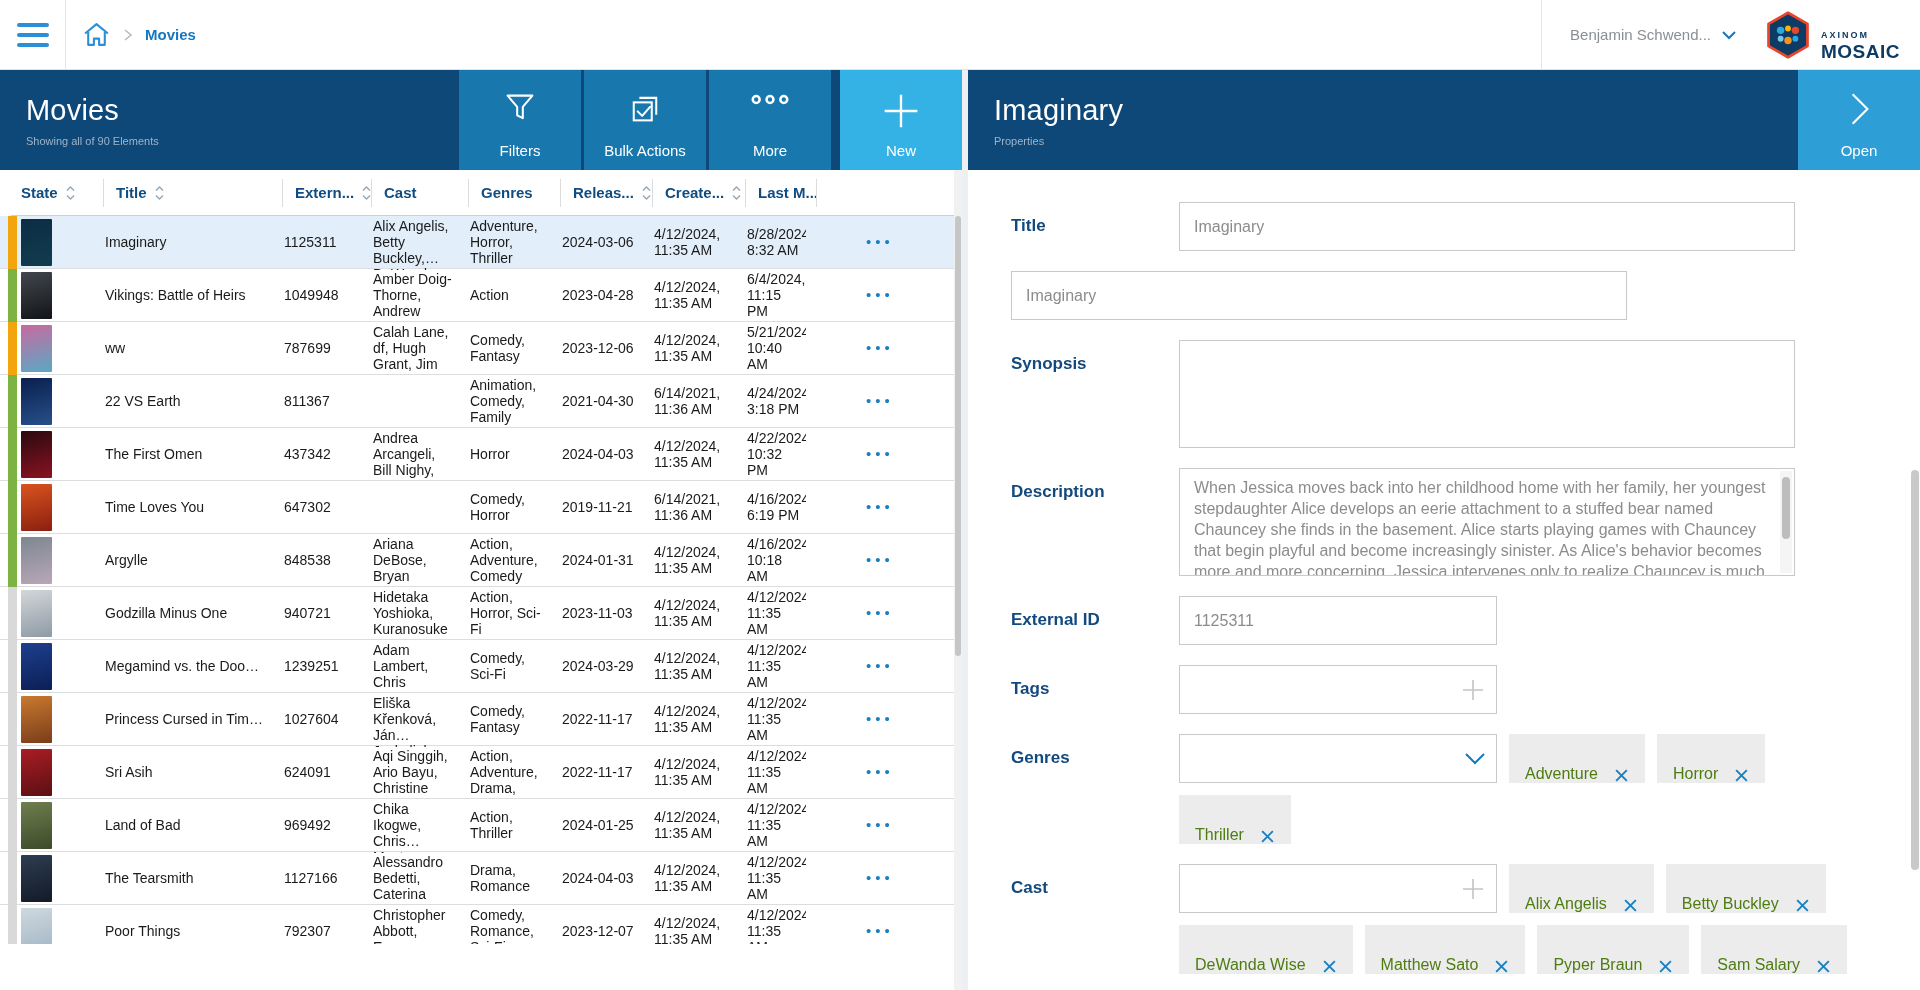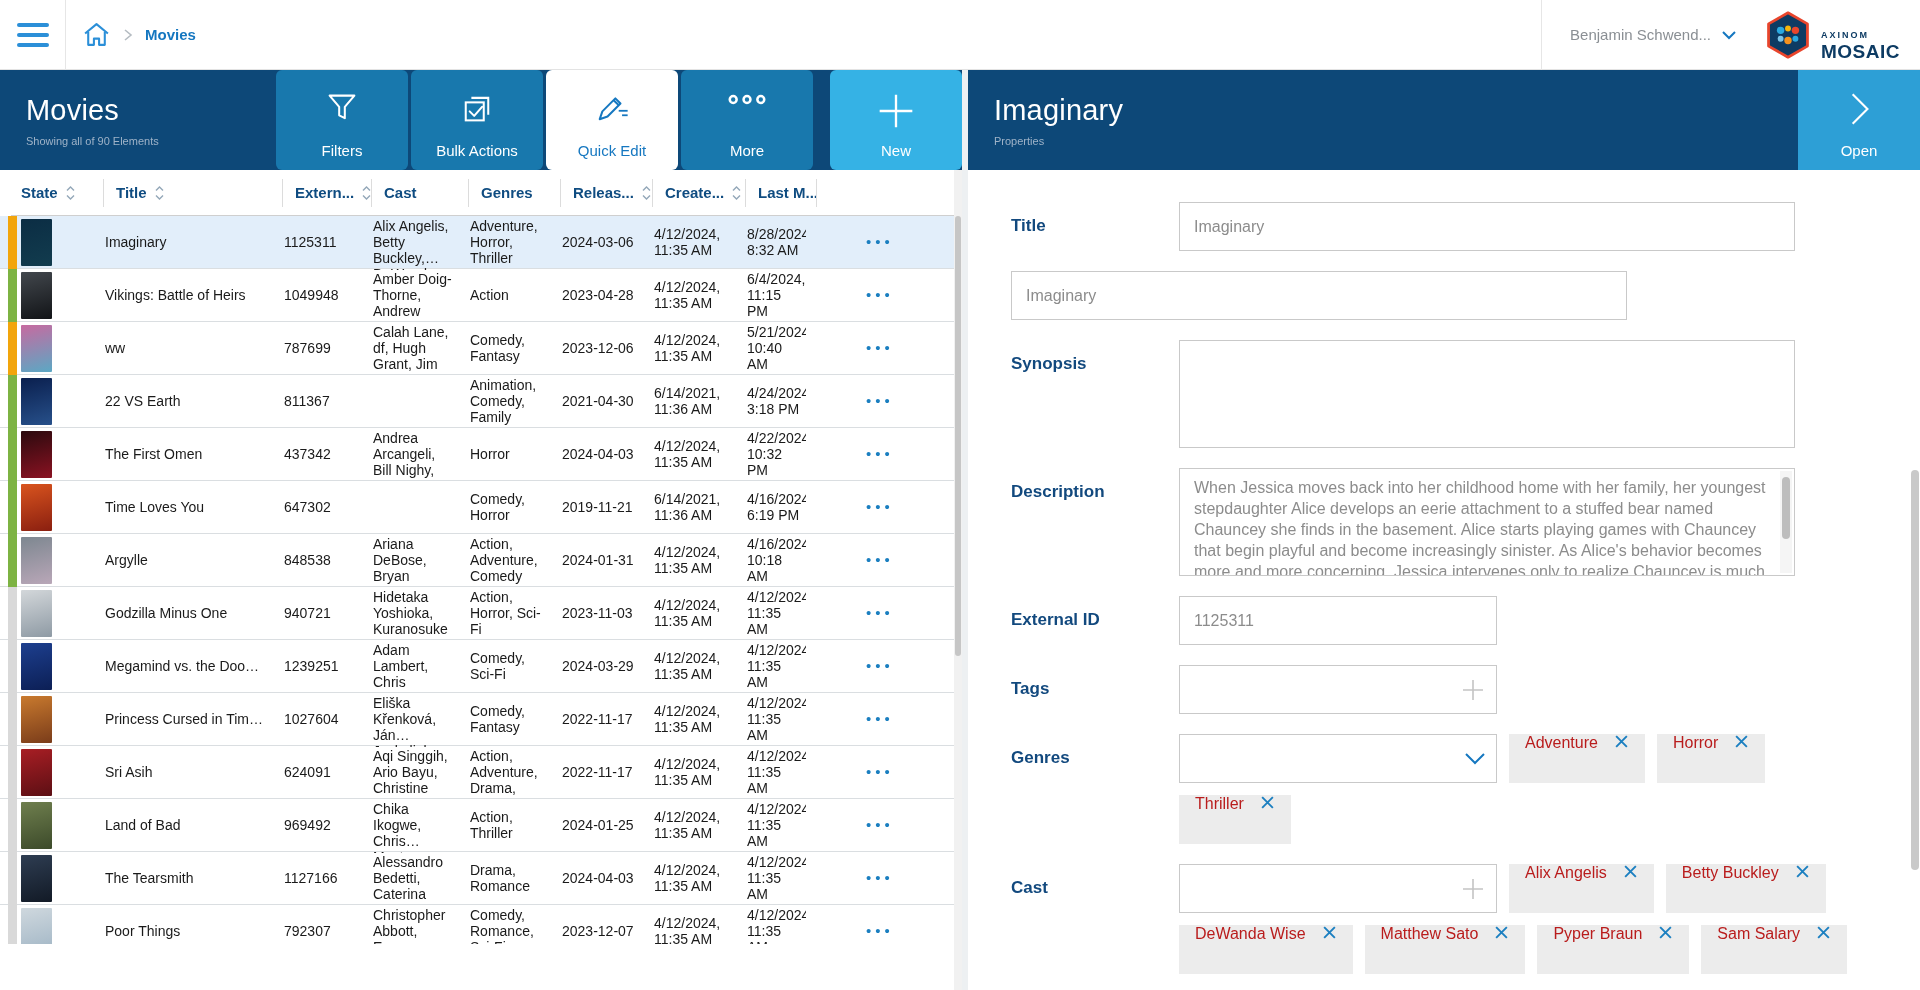--- a/index.html
+++ b/index.html
@@ -26,22 +26,22 @@
   .v-divider { width:6px; background:#edf0f2; }
   .right-panel { width:952px; position:relative; background:#fff; }
 
   
   .panel-header { height:100px; background:#0d4878; display:flex; color:#fff; }
   .ph-titles { flex:1; display:flex; flex-direction:column; justify-content:center; padding-left:26px; min-width:0; }
   .ph-title { font-size:29px; font-weight:normal; letter-spacing:.2px; }
   .ph-sub { font-size:11px; color:#9fb3c8; margin-top:8px; }
 
   .tiles { display:flex; align-items:stretch; }
-  .tile { width:132px; position:relative; cursor:pointer; margin-left:3px;border-radius:6px; }
-  .tile.gap { margin-left:17px;padding-left:10px; }
+  .tile { width:122px; position:relative; cursor:pointer; margin-left:3px; }
+  .tile.gap { margin-left:9px;padding-left:10px; }
   .tile.mid { background:#1878ad; }
   .tile.light { background:#35b2e5; }
   .tile.active { background:#ffffff; }
   .tile-icon { position:absolute; top:20px; left:0; right:0; display:flex; justify-content:center; }
   .tile-label { position:absolute; bottom:11px; left:0; right:0; text-align:center; font-size:15px; color:#fff; }
   .tile.active .tile-label { color:#1577c0; }
 
   
   .table-header { display:flex; height:46px; align-items:center; border-bottom:1px solid #cfcfcf;margin-left:11px; }
   .th { display:flex; align-items:center; height:28px; padding-left:12px; font-size:15px; font-weight:bold; color:#0f4c81; border-right:1px solid #dcdcdc; overflow:hidden; white-space:nowrap; }
@@ -81,21 +81,21 @@
   .field-content { flex:1; display:flex; flex-wrap:wrap; gap:12px; align-content:flex-start; }
   .input { height:49px; border:1px solid #c9c9c9; background:#fff; font-size:16px; color:#8c8c8c; padding:0 14px; font-family:"Liberation Sans", sans-serif; display:flex; align-items:center; position:relative; }
   input.input { display:block; line-height:47px; }
   .w-wide { width:616px; }
   .w-narrow { width:318px; }
   .area { width:616px; height:108px; border:1px solid #c9c9c9; position:relative; overflow:hidden; }
   .desc-text { padding:8px 26px 0 14px; font-size:16px; line-height:21px; color:#8c8c8c; }
   .area-scroll { position:absolute; top:2px; right:2px; bottom:2px; width:12px; background:#f5f5f5; }
   .area-thumb { position:absolute; top:6px; left:2px; width:8px; height:62px; background:#bdbdbd; border-radius:4px; }
   .input-affix { position:absolute; right:10px; top:50%; transform:translateY(-50%); display:flex; }
-  .chip { height:49px; background:#ececec; display:flex; align-items:flex-start; gap:16px; padding:0 16px; font-size:16px; color:#b91c1c; }
+  .chip { height:49px; background:#ececec; display:flex; align-items:flex-end; gap:16px; padding:0 16px; font-size:16px; color:#4d7c0f; }
   .chip-x { display:flex; cursor:pointer; }
 
   
   .rp-scroll { position:absolute; top:100px; right:0; width:10px; bottom:0; }
   .rp-thumb { position:absolute; top:300px; right:1px; width:8px; height:400px; background:#c9c9c9; border-radius:4px; }
 </style>
 </head>
 <body>
 
 <div class="topbar">
@@ -167,31 +167,20 @@
           <div class="tile mid">
             <div class="tile-icon">
               <svg viewBox="0 0 32 32" width="36" height="36" fill="none" stroke="#fff" stroke-width="1.8">
                 <path d="M11 7h15v15"></path>
                 <rect x="6" y="11" width="16" height="16"></rect>
                 <path d="M9.5 19l4 4 7-8" stroke-linecap="round" stroke-linejoin="round"></path>
               </svg>
             </div>
             <div class="tile-label">Bulk Actions</div>
           </div>
-          <div class="tile active">
-            <div class="tile-icon">
-              <svg viewBox="0 0 34 32" width="38" height="36" fill="none" stroke="#1577c0" stroke-width="1.8">
-                <path d="M6 26l2.4-7L20 7.4l4.6 4.6L13 23.6 6 26z" stroke-linejoin="round"></path>
-                <path d="M18.5 9l4.6 4.6"></path>
-                <path d="M23 18.5h8" stroke-width="1.6"></path>
-                <path d="M26 22.5h5" stroke-width="1.6"></path>
-              </svg>
-            </div>
-            <div class="tile-label">Quick Edit</div>
-          </div>
           <div class="tile mid">
             <div class="tile-icon">
               <svg viewBox="0 0 40 16" width="46" height="19" fill="none" stroke="#fff" stroke-width="2.2">
                 <circle cx="8" cy="8" r="3"></circle>
                 <circle cx="20" cy="8" r="3"></circle>
                 <circle cx="32" cy="8" r="3"></circle>
               </svg>
             </div>
             <div class="tile-label">More</div>
           </div>

